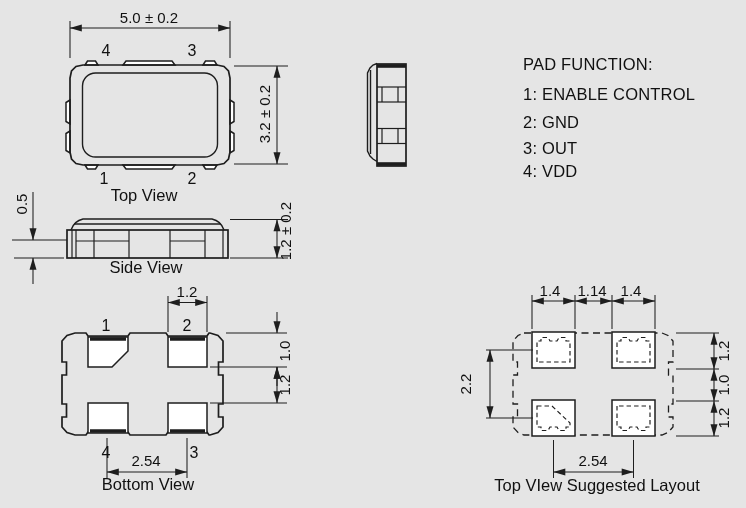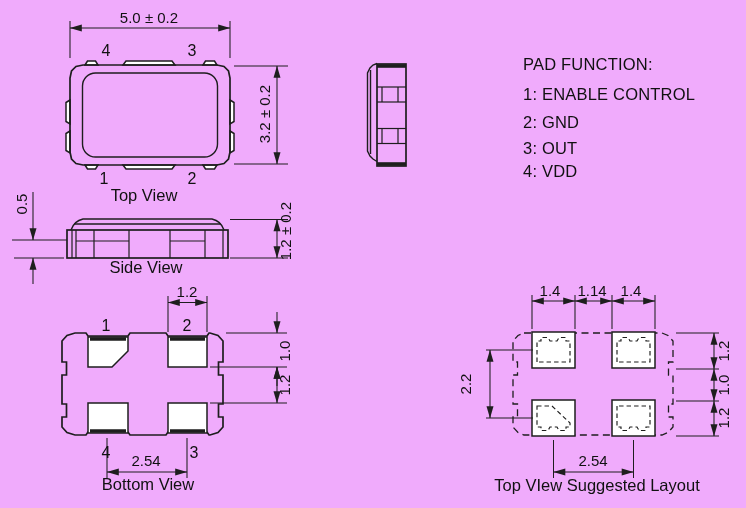--- a/index.html
+++ b/index.html
@@ -4,21 +4,21 @@
 <style>
   html, body {
     margin: 0;
     padding: 0;
     background: #ffffff;
   }
   .stage {
     position: relative;
     width: 746px;
     height: 508px;
-    background: #f0abfc;
+    background: #e5e5e5;
     overflow: hidden;
   }
   svg { display: block; }
   .outline   { fill: none; stroke: #1e1e1e; stroke-width: 1.7; }
   .outline2  { fill: #ffffff; stroke: #1e1e1e; stroke-width: 1.5; }
   .lid       { fill: none; stroke: #1e1e1e; stroke-width: 1.4; }
   .thin      { fill: none; stroke: #1e1e1e; stroke-width: 1.2; }
   .thick     { fill: none; stroke: #1e1e1e; stroke-width: 3.6; }
   .dim       { fill: none; stroke: #1e1e1e; stroke-width: 1.05; }
   .dashed    { fill: none; stroke: #1e1e1e; stroke-width: 1.3; stroke-dasharray: 7 4.5; }

